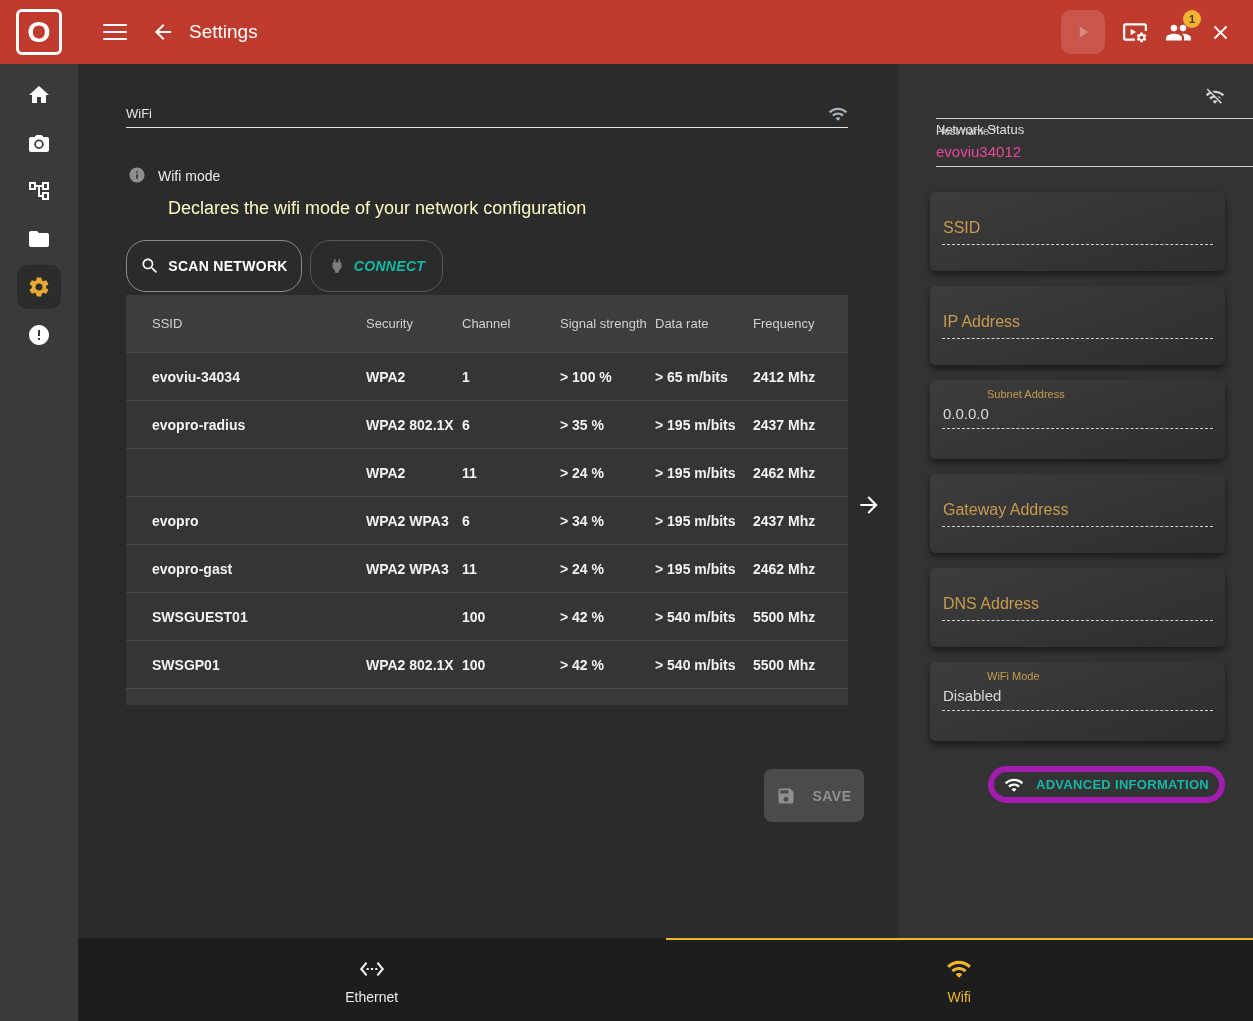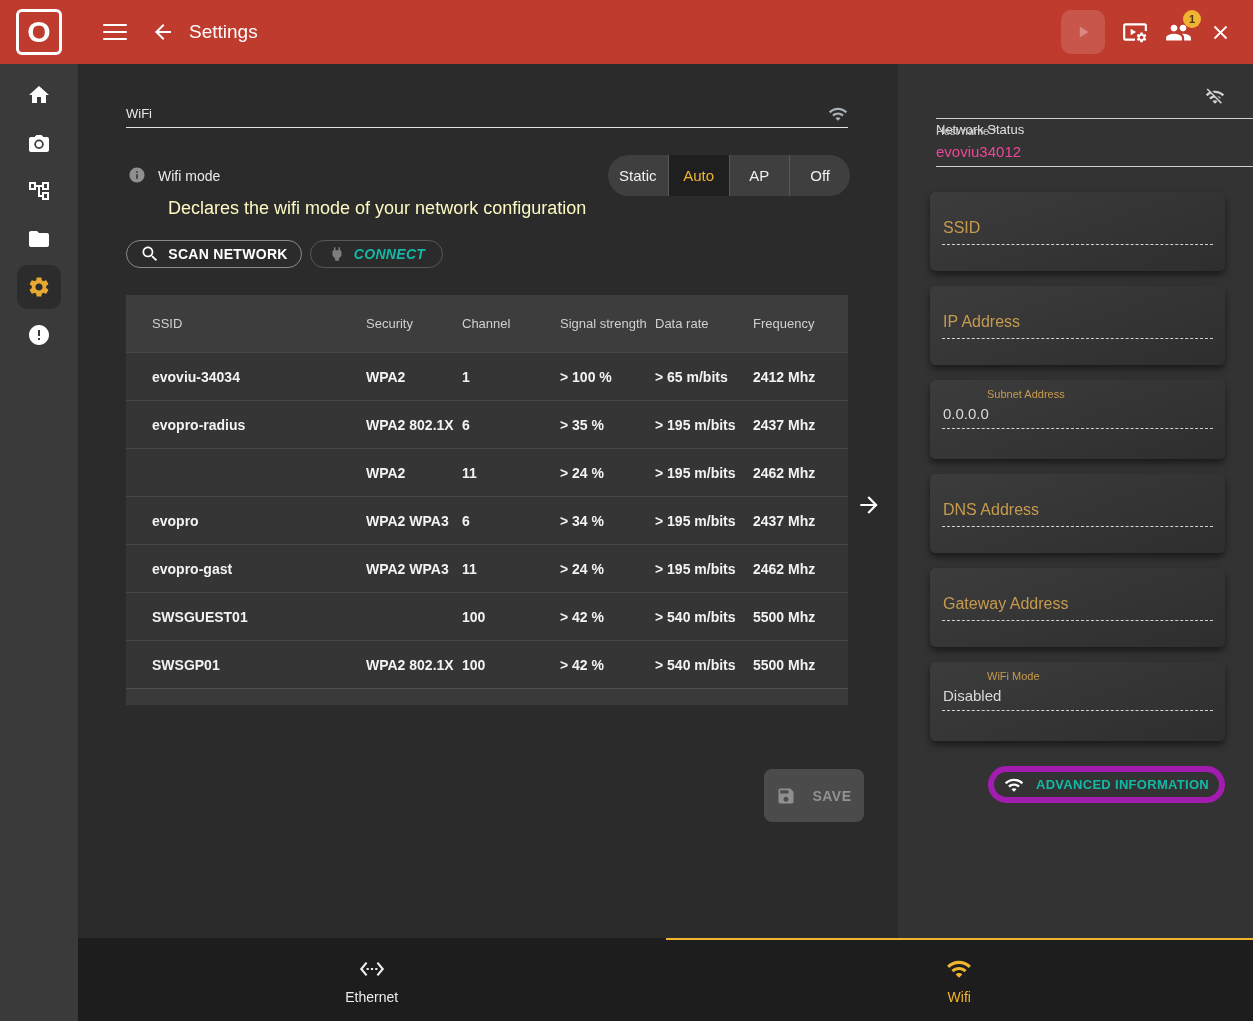--- a/index.html
+++ b/index.html
@@ -65,21 +65,21 @@
     border-radius:21px; overflow:hidden; display:flex; background:#3f3f3f;
   }
   .toggle-opt {
     flex:1; display:flex; align-items:center; justify-content:center;
     font-size:15px; color:#f0f0f0; border-left:1px solid #585858; cursor:pointer;
   }
   .toggle-opt:first-child { border-left:none; }
   .toggle-opt.selected { background:#1f1f1f; color:#f0b52e; }
 
   .btn-pill {
-    position:absolute; height:28px; border-radius:20px; border:1px solid #8a8a8a;
+    position:absolute; height:52px; border-radius:20px; border:1px solid #8a8a8a;
     display:flex; align-items:center; justify-content:center; gap:8px;
     font-size:14px; font-weight:bold; color:#fff; letter-spacing:.3px; cursor:pointer;
     background:transparent;
   }
   .scan-btn { left:48px; top:176px; width:176px; }
   .connect-btn { left:232px; top:176px; width:133px; border-color:#585858; color:#14b8a6;font-style:italic; }
 
   
   .table { position:absolute; left:48px; top:231px; width:722px; }
   .thead {
@@ -238,26 +238,20 @@
   <div class="wifi-underline"></div>
 
   <div class="info-icon">
     <svg width="18" height="18" viewBox="0 0 24 24" fill="#8f8f8f">
         <path d="M12 2C6.48 2 2 6.48 2 12s4.48 10 10 10 10-4.48 10-10S17.52 2 12 2zm1 15h-2v-6h2v6zm0-8h-2V7h2v2z"></path>
       </svg>
   </div>
   <div class="mode-label">Wifi mode</div>
   <div class="mode-desc">Declares the wifi mode of your network configuration</div>
 
-  <div class="toggle-group">
-    <div class="toggle-opt">Static</div>
-    <div class="toggle-opt selected">Auto</div>
-    <div class="toggle-opt">AP</div>
-    <div class="toggle-opt">Off</div>
-  </div>
 
   <div class="btn-pill scan-btn">
     <svg width="20" height="20" viewBox="0 0 24 24" fill="#fff">
         <path d="M15.5 14h-.79l-.28-.27C15.41 12.59 16 11.11 16 9.5 16 5.91 13.09 3 9.5 3S3 5.91 3 9.5 5.91 16 9.5 16c1.61 0 3.09-.59 4.23-1.57l.27.28v.79l5 4.99L20.49 19l-4.99-5zm-6 0C7.01 14 5 11.99 5 9.5S7.01 5 9.5 5 14 7.01 14 9.5 11.99 14 9.5 14z"></path>
       </svg>
     <span>SCAN NETWORK</span>
   </div>
   <div class="btn-pill connect-btn">
     <svg width="18" height="18" viewBox="0 0 24 24" fill="#7d7d7d">
         <path d="M16.01 7 16 3h-2v4h-4V3H8v4h-.01C6.9 7 6 7.9 6 8.99v5.49L9.5 18v3h5v-3l3.5-3.51V8.99C18 7.9 17.11 7 16.01 7z"></path>
@@ -368,25 +362,25 @@
     <div class="card">
       <div class="big-label">IP Address</div>
       <div class="underline"></div>
     </div>
     <div class="card has-value">
       <div class="small-label">Subnet Address</div>
       <div class="value">0.0.0.0</div>
       <div class="underline"></div>
     </div>
     <div class="card">
+      <div class="big-label">Gateway Address</div>
+      <div class="underline"></div>
+    </div>
+    <div class="card">
       <div class="big-label">DNS Address</div>
-      <div class="underline"></div>
-    </div>
-    <div class="card">
-      <div class="big-label">Gateway Address</div>
       <div class="underline"></div>
     </div>
     <div class="card has-value">
       <div class="small-label">WiFi Mode</div>
       <div class="value">Disabled</div>
       <div class="underline"></div>
     </div>
   </div>
 
   <div class="advanced-btn">

